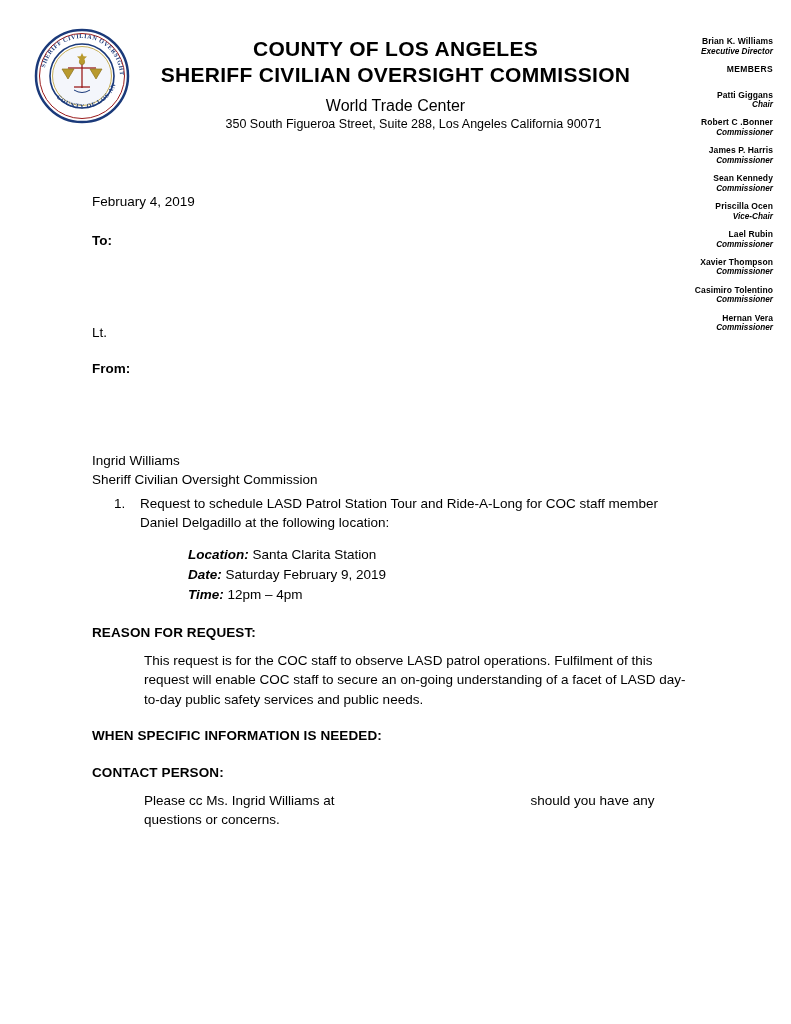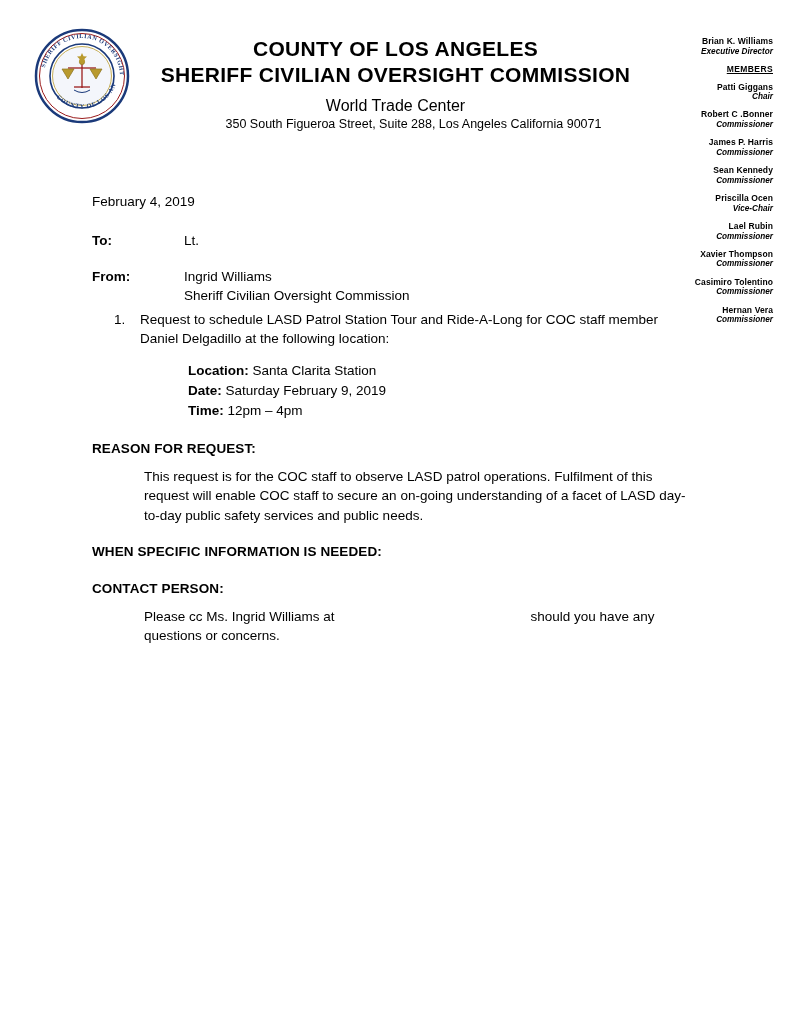--- a/index.html
+++ b/index.html
@@ -94,42 +94,42 @@
   }
   .roster .m-title {
     font-style: italic;
     font-weight: bold;
     font-size: 8.2px;
   }
   .roster .members-label {
     font-weight: bold;
     font-size: 8.5px;
     letter-spacing: 0.4px;
-    margin-bottom: 7px;
-    text-decoration: underline;
+    margin-bottom: 15px;
   }
 
   
   .body {
     position: absolute;
     left: 92px;
     top: 192px;
     width: 600px;
     font-size: 13.5px;
     line-height: 1.42;
   }
 
   .date-line {
     font-size: 13.5px;
     margin-bottom: 20px;
   }
 
   .addr-row {
     display: flex;
     margin-bottom: 4px;
+    flex-direction: column;
   }
   .addr-label {
     font-weight: bold;
     width: 92px;
     flex: 0 0 92px;
     font-size: 13.5px;
   }
   .addr-val {
     font-size: 13.5px;
   }
@@ -164,20 +164,21 @@
   }
 
   .detail-block {
     margin-top: 12px;
     margin-left: 96px;
     font-size: 13.5px;
     line-height: 1.5;
   }
   .detail-block .k {
     font-weight: bold;
+    font-style: italic;
   }
 
   .para {
     margin-left: 52px;
     font-size: 13.5px;
     line-height: 1.45;
   }
 
   .para-contact .blank {
     display: inline-block;

